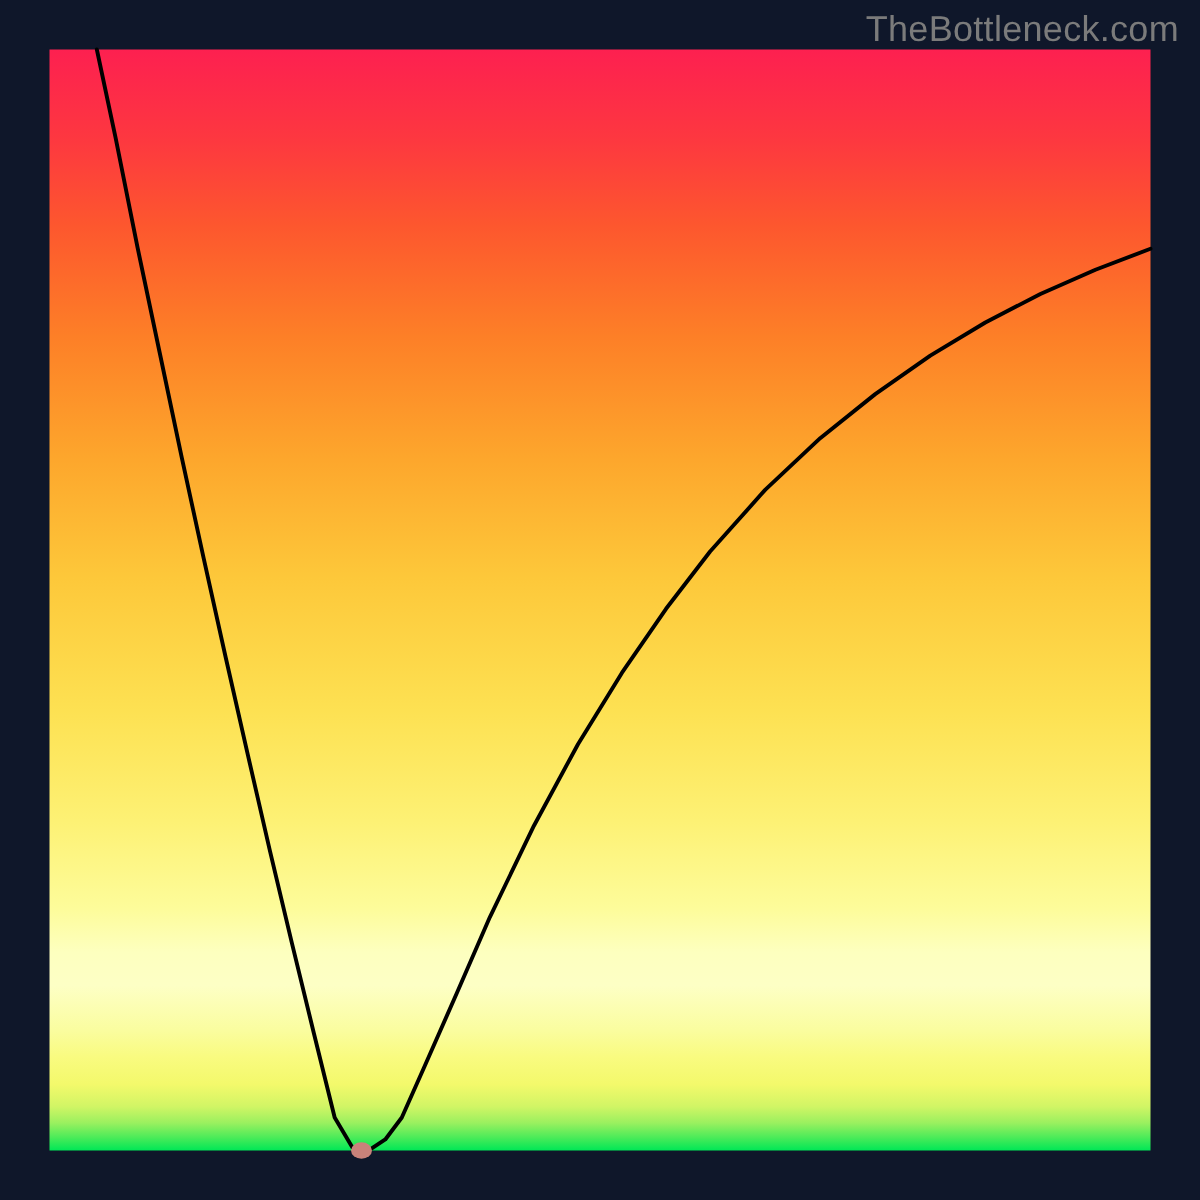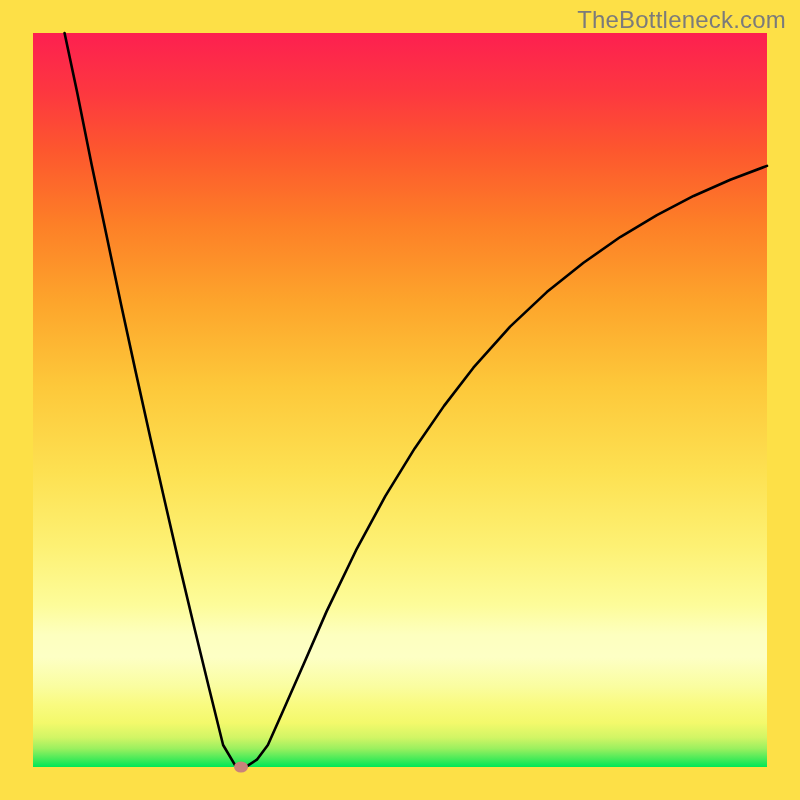--- a/index.html
+++ b/index.html
@@ -8,21 +8,21 @@
     width: 800px;
     height: 800px;
     overflow: hidden;
     background: #000;
     font-family: Arial, Helvetica, sans-serif;
   }
   .chart-container {
     position: relative;
     width: 800px;
     height: 800px;
-    background: #fde047;
+    background: #0f172a;
   }
   .plot-area {
     position: absolute;
     left: 33px;
     top: 33px;
     width: 734px;
     height: 734px;
     
     background: linear-gradient(to top,
       #00e756 0%,

